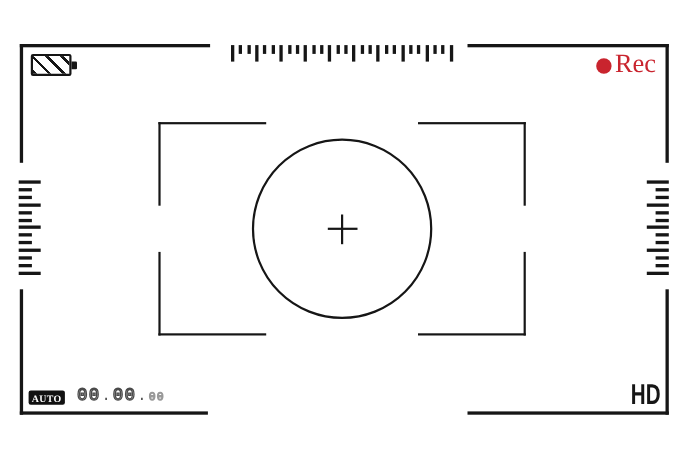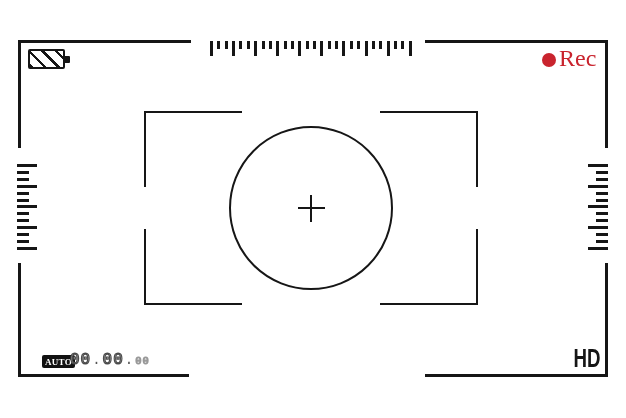--- a/index.html
+++ b/index.html
@@ -70,21 +70,21 @@
   .cross-v { position: absolute; left: 166px; top: 84px; width: 2px; height: 27px; background: #161616; }
 
   
   .mode-badge {
     position: absolute; left: 26px; top: 355px;
     width: 33px; height: 13px;
     background: #111111; color: #ffffff;
     border-radius: 2px;
     display: flex; align-items: center; justify-content: center;
     font-family: "Liberation Serif", serif;
-    font-weight: bold; font-size: 9px; letter-spacing: 0.3px; margin-left: 16px;
+    font-weight: bold; font-size: 9px; letter-spacing: 0.3px;
   }
   .timecode {
     position: absolute; left: 70px; top: 352px;
     display: flex; align-items: baseline;
     font-family: "Liberation Mono", monospace;
   }
   .tc-big {
     font-size: 16px; line-height: 17px;
     color: #fdfdfd; -webkit-text-stroke: 1.2px #4a4a4a;
     letter-spacing: 1px;

